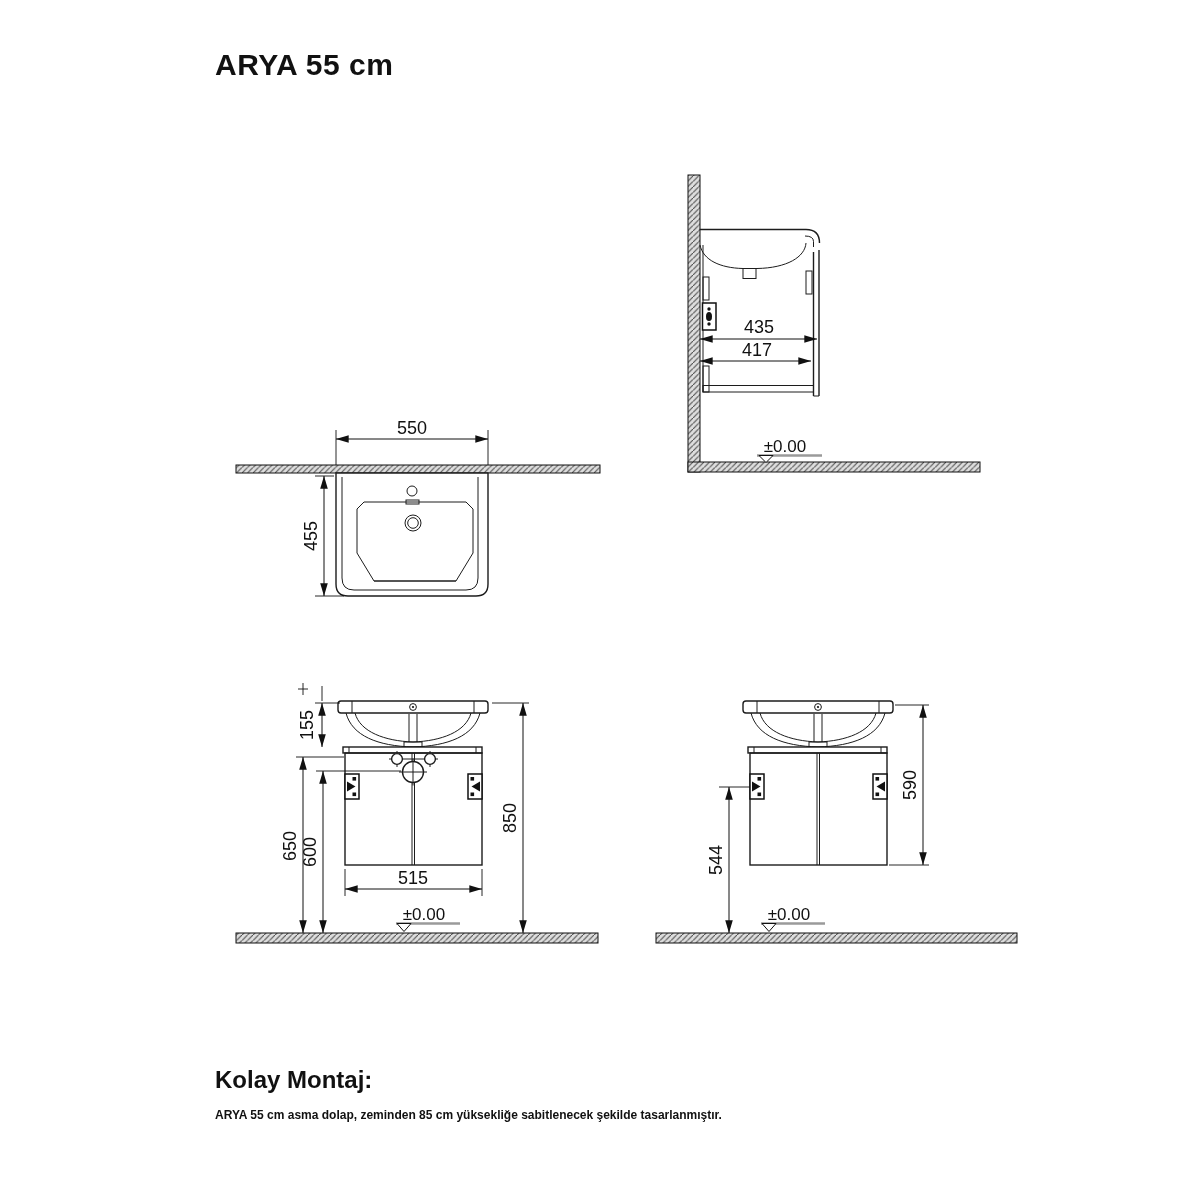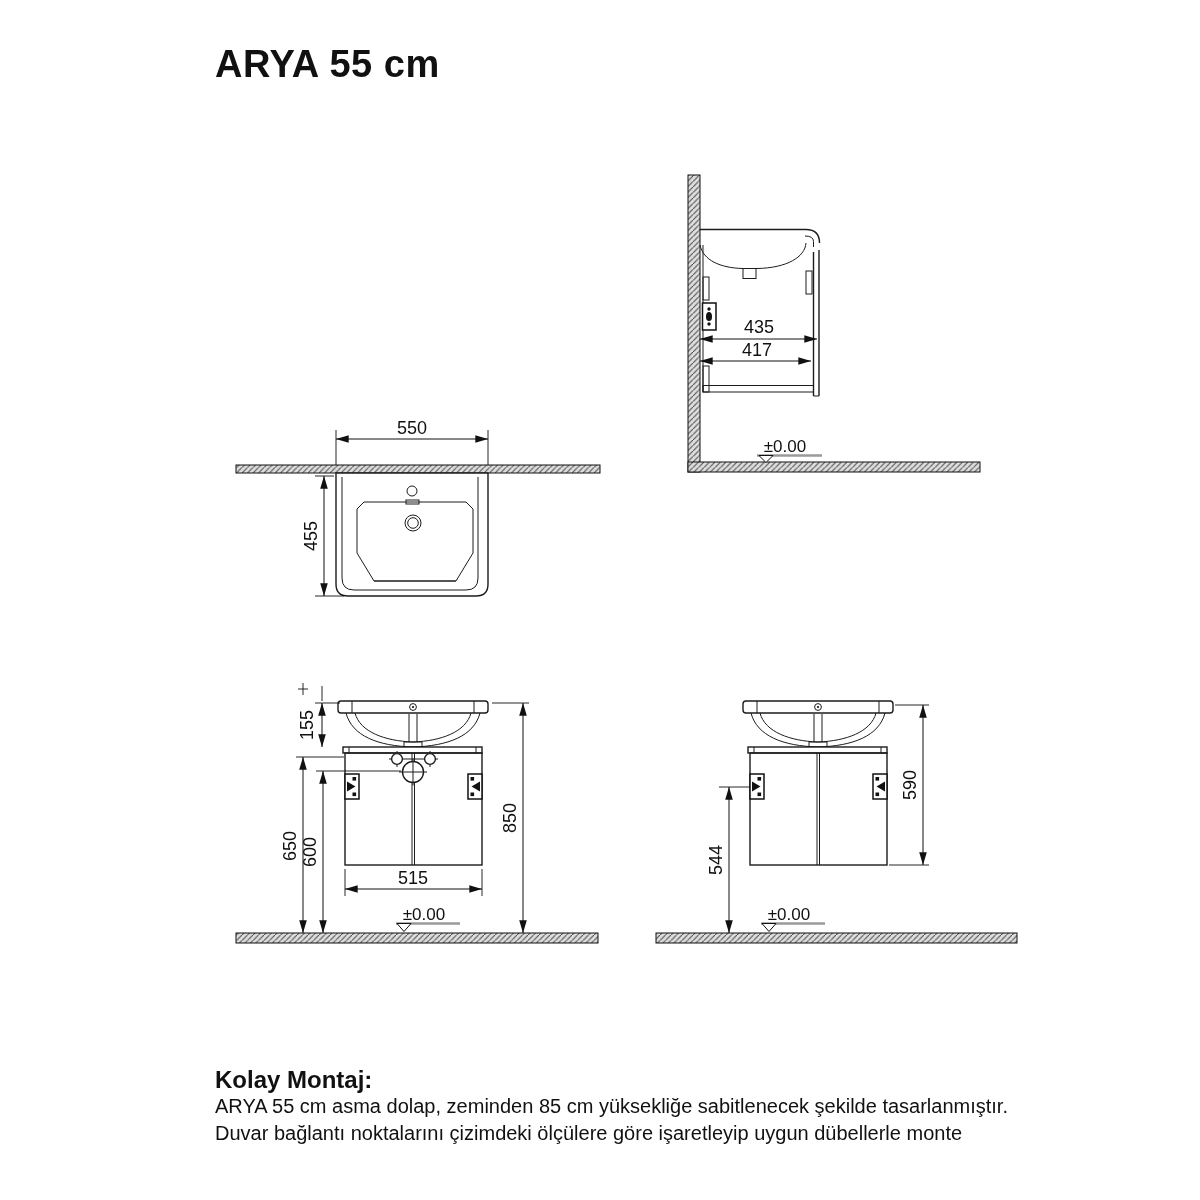--- a/index.html
+++ b/index.html
@@ -1,25 +1,25 @@
 <!DOCTYPE html>
 <html><head>
 <meta charset="utf-8">
 <style>
   html,body{margin:0;padding:0;}
   body{
     width:1200px;height:1200px;position:relative;background:#ffffff;
     font-family:"Liberation Sans", sans-serif;color:#111;overflow:hidden;
   }
   .title-block{position:absolute;left:215px;top:48px;line-height:33px;}
-  .title-line1{font-size:38px;font-weight:bold;letter-spacing:0.5px;}
+  .title-line1{font-size:30px;font-weight:bold;letter-spacing:0.5px;}
   .title-line2{font-size:30px;font-weight:normal;}
   .notes-block{position:absolute;left:215px;top:1066px;width:810px;}
   .notes-heading{font-size:24px;font-weight:bold;line-height:27px;}
-  .notes-line{font-size:20px;font-weight:normal;line-height:27px;}
+  .notes-line{font-size:12px;font-weight:bold;line-height:27px;margin-top:9px;}
   svg.drawing{position:absolute;left:0;top:0;}
   svg text{font-family:"Liberation Sans", sans-serif;fill:#111;}
   .dim-label{font-size:18px;}
   .level-label{font-size:17px;}
   .outline{fill:none;stroke:#1c1c1c;stroke-width:1.4;}
   .outline-f{fill:#ffffff;stroke:#1c1c1c;stroke-width:1.4;}
   .thin{fill:none;stroke:#1c1c1c;stroke-width:1;}
   .dimline{stroke:#111;stroke-width:1;fill:none;}
   .extline{stroke:#111;stroke-width:0.9;fill:none;}
   .hatchband{fill:url(#hatch);stroke:#111;stroke-width:1;}
@@ -210,14 +210,13 @@
       <text class="level-label" x="789" y="920" text-anchor="middle">±0.00</text>
       <line x1="761" y1="923.5" x2="825" y2="923.5" class="underline-gray"></line>
       <path d="M762,923.5 L776,923.5 L769,931.5 Z" class="level-tri"></path>
     </g>
   </g>
 </svg>
 
 <div class="notes-block">
   <div class="notes-heading">Kolay Montaj:</div>
   <div class="notes-line">ARYA 55 cm asma dolap, zeminden 85 cm yüksekliğe sabitlenecek şekilde tasarlanmıştır.</div>
-  <div class="notes-line">Duvar bağlantı noktalarını çizimdeki ölçülere göre işaretleyip uygun dübellerle monte</div>
 </div>
 
 </body></html>

